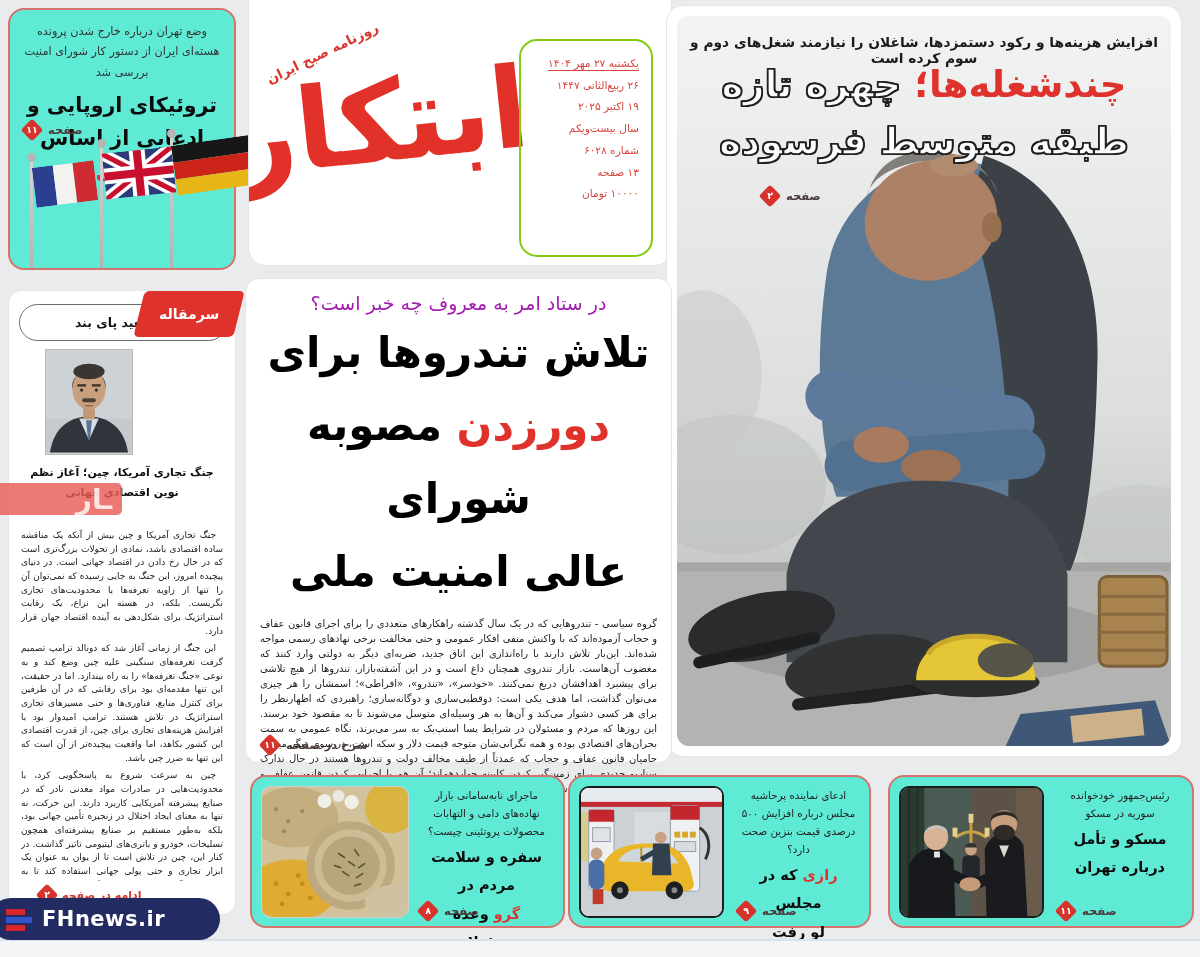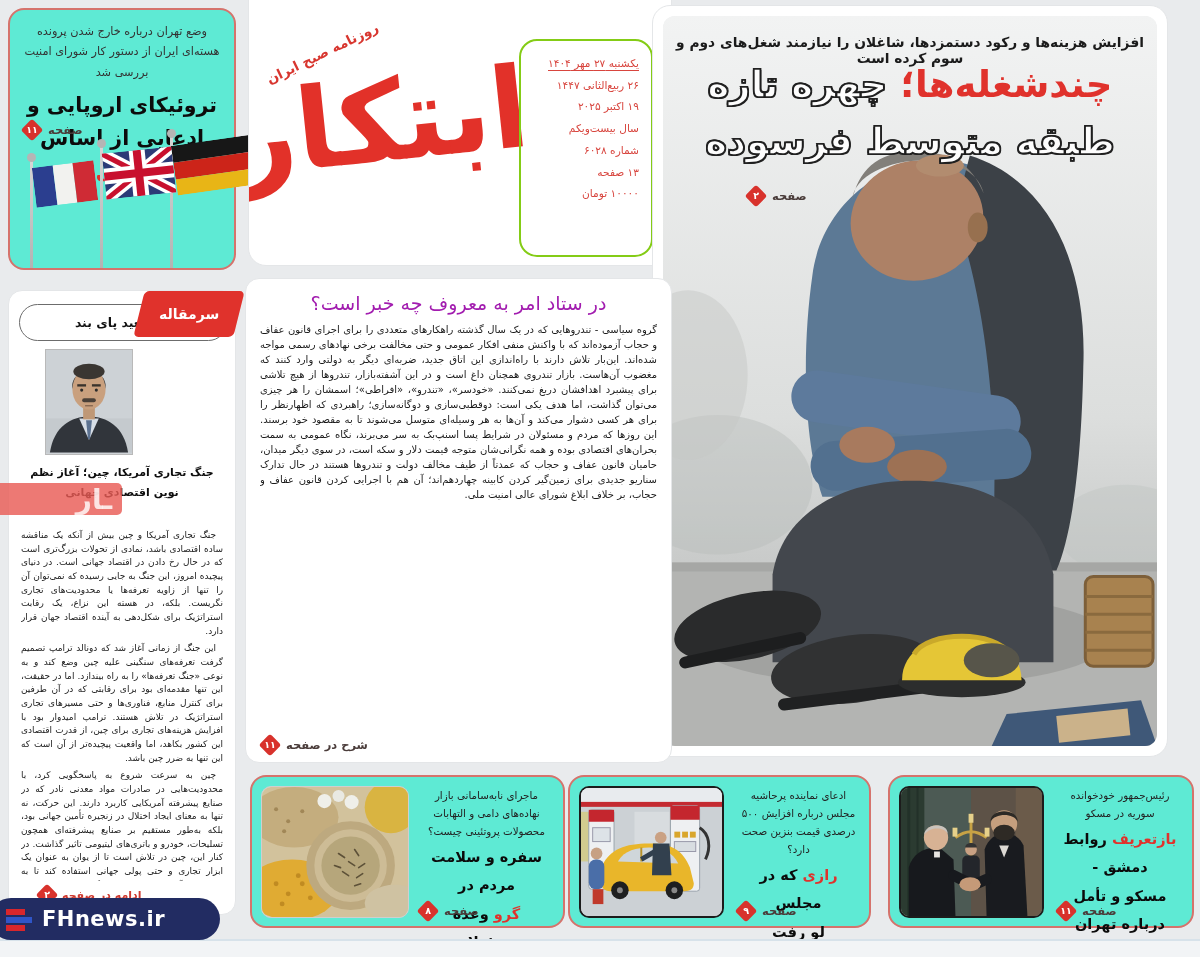--- a/index.html
+++ b/index.html
@@ -36,21 +36,21 @@
           font-size:112px; font-weight:bold; color:#e23129; letter-spacing:-5px;
           transform:rotate(-6deg); }
   #tagline { position:absolute; left:12px; top:48px; transform:rotate(-26deg);
              color:#d8362f; font-weight:bold; font-size:13.5px; white-space:nowrap; }
   #datebox { position:absolute; left:270px; top:42px; width:134px; height:218px;
              border:2px solid #84cc16; border-radius:18px; padding:12px 12px; }
   #datebox div { font-size:10.6px; color:#d8453e; line-height:2.05; text-align:right; }
   #datebox .u { text-decoration:underline; text-underline-offset:3px; }
 
   
-  #photobox { left:652px; top:5px; width:516px; height:752px; border-radius:18px; }
+  #photobox { left:666px; top:5px; width:516px; height:752px; border-radius:18px; }
   #photoinner { position:absolute; inset:10px; border-radius:12px; overflow:hidden; background:#eceeee; }
   #photoinner svg { position:absolute; inset:0; width:100%; height:100%; }
   .ph-kicker { position:absolute; top:18px; left:0; right:0; text-align:center;
                font-size:13.8px; font-weight:bold; color:#1b1b1b; }
   .ph-head { position:absolute; top:40px; left:0; right:0; text-align:center;
              font-size:37px; font-weight:bold; line-height:1.55; }
   .outline { color:#fdfdfd; -webkit-text-stroke:1.6px #1e1e1e;
              text-shadow:-1px -1px 0 #2a2a2a, 1px -1px 0 #2a2a2a, -1px 1px 0 #2a2a2a, 1px 1px 0 #2a2a2a; }
   .ph-badge { position:absolute; top:172px; left:85px; }
 
@@ -271,20 +271,25 @@
     <div class="ed-continue">
       <span>ادامه در صفحه</span>
       <span class="diamond">
           <span>۲</span>
         </span>
     </div>
   </div>
 
   <div id="lead" class="abs whitebox">
     <div class="lead-kicker">در ستاد امر به معروف چه خبر است؟</div>
+    <div class="lead-head">
+      <div>تلاش تندروها برای</div>
+      <div><span class="red-ink">دورزدن</span><span> مصوبه شورای</span></div>
+      <div>عالی امنیت ملی</div>
+    </div>
     <div class="lead-body">گروه سیاسی - تندروهایی که در یک سال گذشته راهکارهای متعددی را برای اجرای قانون عفاف و حجاب آزموده‌اند که با واکنش منفی افکار عمومی و حتی مخالفت برخی نهادهای رسمی مواجه شده‌اند. این‌بار تلاش دارند با راه‌اندازی این اتاق جدید، ضربه‌ای دیگر به دولتی وارد کنند که مغضوب آن‌هاست. بازار تندروی همچنان داغ است و در این آشفته‌بازار، تندروها از هیچ تلاشی برای پیشبرد اهدافشان دریغ نمی‌کنند. «خودسر»، «تندرو»، «افراطی»؛ اسمشان را هر چیزی می‌توان گذاشت، اما هدف یکی است: دوقطبی‌سازی و دوگانه‌سازی؛ راهبردی که اظهارنظر را برای هر کسی دشوار می‌کند و آن‌ها به هر وسیله‌ای متوسل می‌شوند تا به مقصود خود برسند. این روزها که مردم و مسئولان در شرایط پسا اسنپ‌بک به سر می‌برند، نگاه عمومی به سمت بحران‌های اقتصادی بوده و همه نگرانی‌شان متوجه قیمت دلار و سکه است، در سوی دیگر میدان، حامیان قانون عفاف و حجاب که عمدتاً از طیف مخالف دولت و تندروها هستند در حال تدارک سناریو جدیدی برای زمین‌گیر کردن کابینه چهاردهم‌اند؛ آن هم با اجرایی کردن قانون عفاف و حجاب، بر خلاف ابلاغ شورای عالی امنیت ملی.</div>
     <div class="pgbadge lead-foot">
       <span>شرح در صفحه</span>
       <span class="diamond">
           <span>۱۱</span>
         </span>
     </div>
   </div>
 
   <div id="bs0" class="abs redbox bstory">
@@ -412,21 +417,20 @@
         <ellipse cx="106" cy="45" rx="11" ry="8" fill="#2e2a25"></ellipse>
         <polygon points="101,58 111,58 106,70" fill="#dcd9d4"></polygon>
         <path d="M54,88 L70,96" stroke="#17191d" stroke-width="11" stroke-linecap="round"></path>
         <path d="M88,92 L74,98" stroke="#191b1f" stroke-width="11" stroke-linecap="round"></path>
         <ellipse cx="71" cy="97" rx="11" ry="7" fill="#c59a78"></ellipse>
       </svg>
     </div>
     <div class="bs-text">
       <div class="bs-kicker">رئیس‌جمهور خودخوانده سوریه در مسکو</div>
       <div class="bs-head">
-        <div><span></span><span class="red-ink">بازتعریف</span><span> روابط دمشق -</span></div>
         <div><span class="red-ink"></span> <span>مسکو و تأمل درباره تهران</span></div>
       </div>
       <div class="pgbadge bs-badge">
         <span>صفحه</span>
         <span class="diamond">
             <span>۱۱</span>
           </span>
       </div>
     </div>
   </div>

